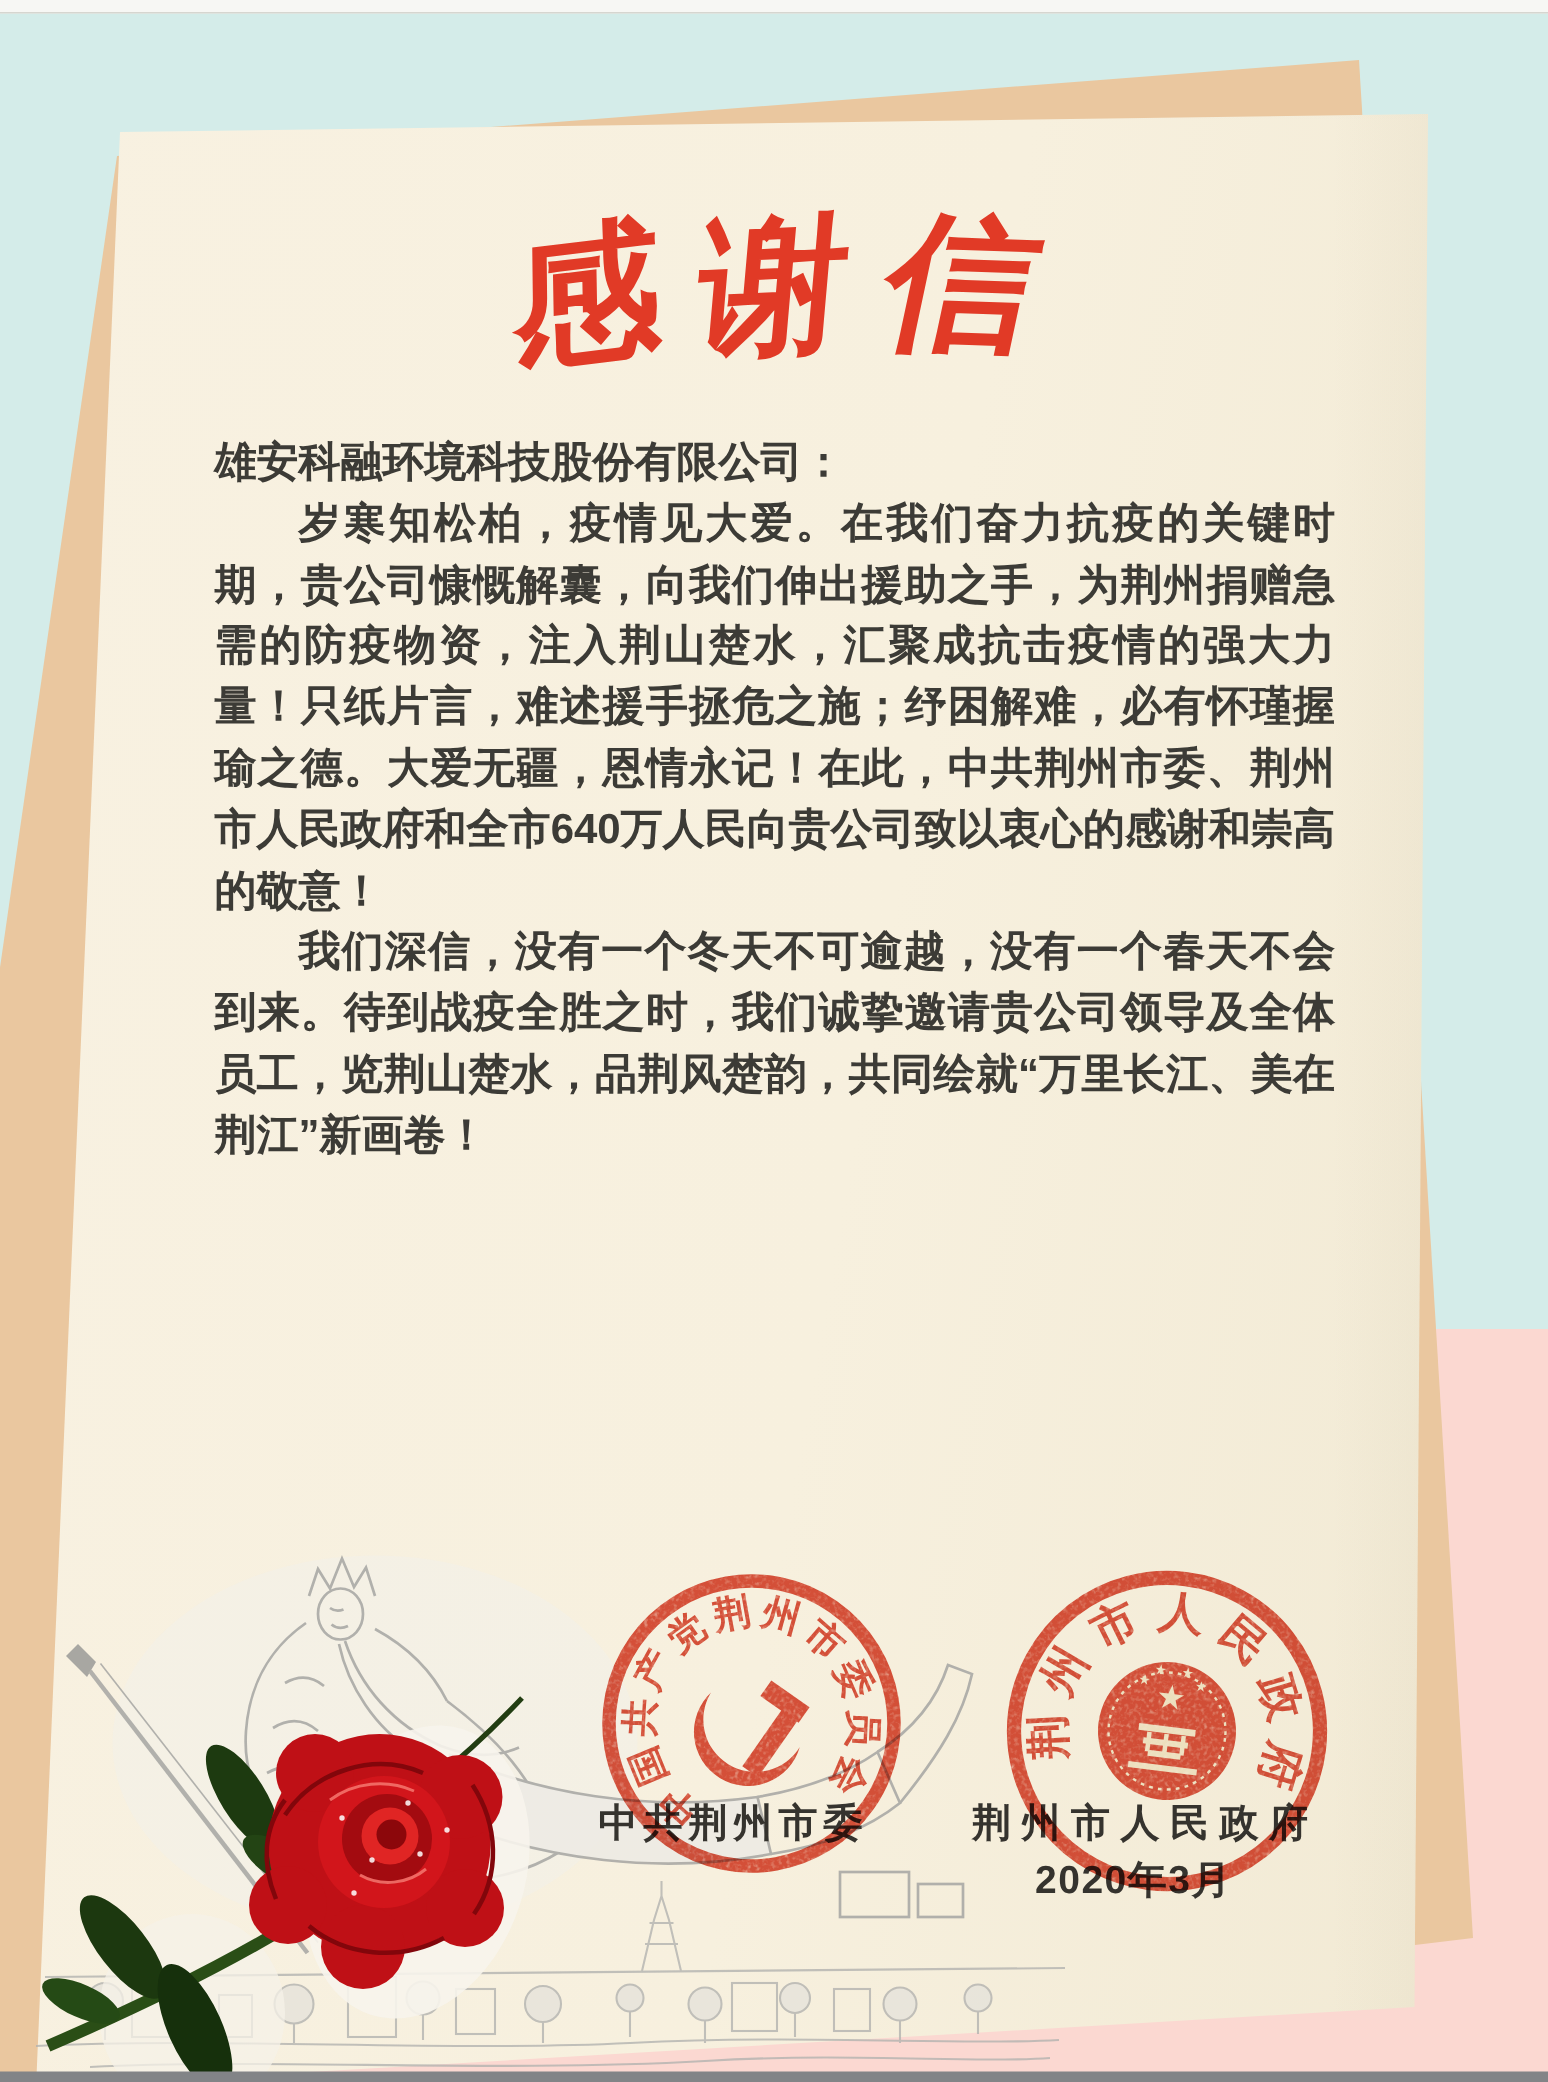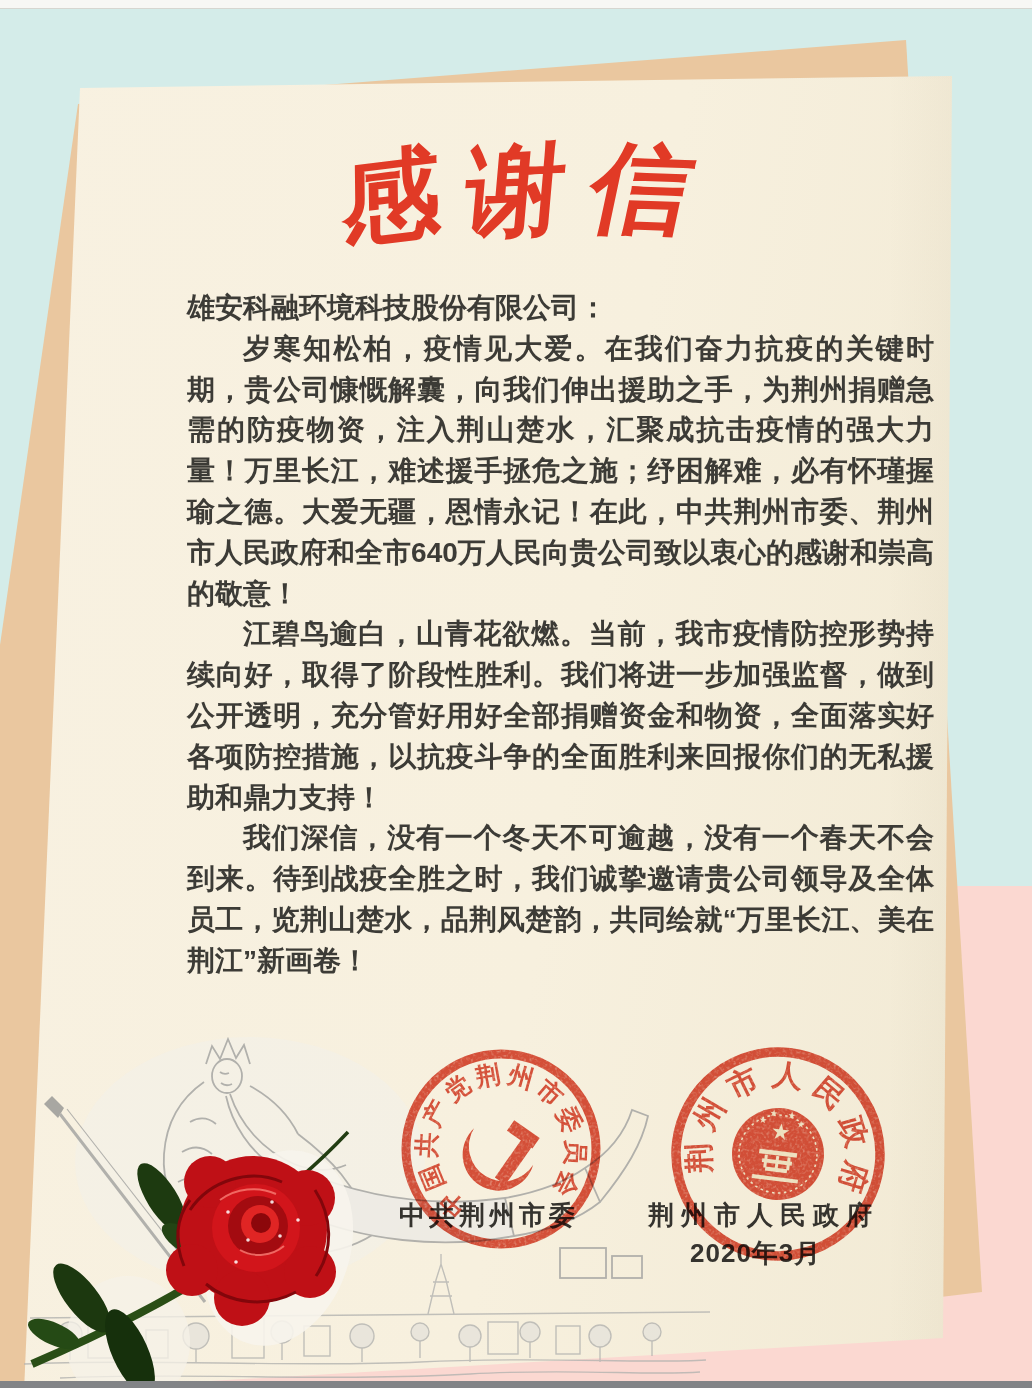--- a/index.html
+++ b/index.html
@@ -23,21 +23,21 @@
   .title { position:absolute; left:0; top:138px; width:1032px; display:flex;
     justify-content:center; gap:26px; pointer-events:none; }
   .title span { font-size:100px; line-height:1; font-weight:700; color:#e13a26;
     font-family:"DejaVu Serif", serif; }
   .title .t0 { transform:rotate(-7deg) translateY(8px) skewX(-6deg); }
   .title .t1 { transform:rotate(-3deg) translateY(2px) skewX(-8deg); }
   .title .t2 { transform:rotate(2deg)  translateY(0px) skewX(-10deg); }
 
   .letter { position:absolute; left:143px; top:288px; width:747px;
     color:#3c3b36; font-size:28px; line-height:40.8px; font-weight:700;
-    text-align:justify; text-justify:inter-character;margin-left:44px; }
+    text-align:justify; text-justify:inter-character; }
   .letter p { margin:0; text-indent:2em; }
   .letter p.recipient { text-indent:0; }
 
   .sketch, .rose { position:absolute; pointer-events:none; }
   .sketch { left:0; top:1012px; }
   .rose { left:10px; top:1090px; }
 
   .sig { position:absolute; color:#35332e; font-weight:700; white-space:nowrap; }
   .sig-party { left:399px; top:1198px; font-size:26px; letter-spacing:4px; }
   .sig-gov   { left:648px; top:1198px; font-size:26px; letter-spacing:7px; }
@@ -115,22 +115,21 @@
 
   <div class="title">
     <span class="t0">感</span>
     <span class="t1">谢</span>
     <span class="t2">信</span>
   </div>
 
   <div class="letter">
     <p class="recipient">雄安科融环境科技股份有限公司：</p>
     <div>
-        <p>岁寒知松柏，疫情见大爱。在我们奋力抗疫的关键时期，贵公司慷慨解囊，向我们伸出援助之手，为荆州捐赠急需的防疫物资，注入荆山楚水，汇聚成抗击疫情的强大力量！万里长江，难述援手拯危之施；纾困解难，必有怀瑾握瑜之德。大爱无疆，恩情永记！在此，中共荆州市委、荆州市人民政府和全市640万人民向贵公司致以衷心的感谢和崇高的敬意！</p>
-        <p>江碧鸟逾白，山青花欲燃。当前，我市疫情防控形势持续向好，取得了阶段性胜利。我们将进一步加强监督，做到公开透明，充分管好用好全部捐赠资金和物资，全面落实好各项防控措施，以抗疫斗争的全面胜利来回报你们的无私援助和鼎力支持！</p>
+        <p>岁寒知松柏，疫情见大爱。在我们奋力抗疫的关键时期，贵公司慷慨解囊，向我们伸出援助之手，为荆州捐赠急需的防疫物资，注入荆山楚水，汇聚成抗击疫情的强大力量！只纸片言，难述援手拯危之施；纾困解难，必有怀瑾握瑜之德。大爱无疆，恩情永记！在此，中共荆州市委、荆州市人民政府和全市640万人民向贵公司致以衷心的感谢和崇高的敬意！</p>
         <p>我们深信，没有一个冬天不可逾越，没有一个春天不会到来。待到战疫全胜之时，我们诚挚邀请贵公司领导及全体员工，览荆山楚水，品荆风楚韵，共同绘就“万里长江、美在荆江”新画卷！</p>
       </div>
   </div>
 
   <div class="sig sig-party">中共荆州市委</div>
   <div class="sig sig-gov">荆州市人民政府</div>
   <div class="sig sig-date">2020年3月</div>
 
   <svg id="seal-party" class="seal seal-party" width="212" height="216" viewBox="0 0 212 216">
     <defs>

